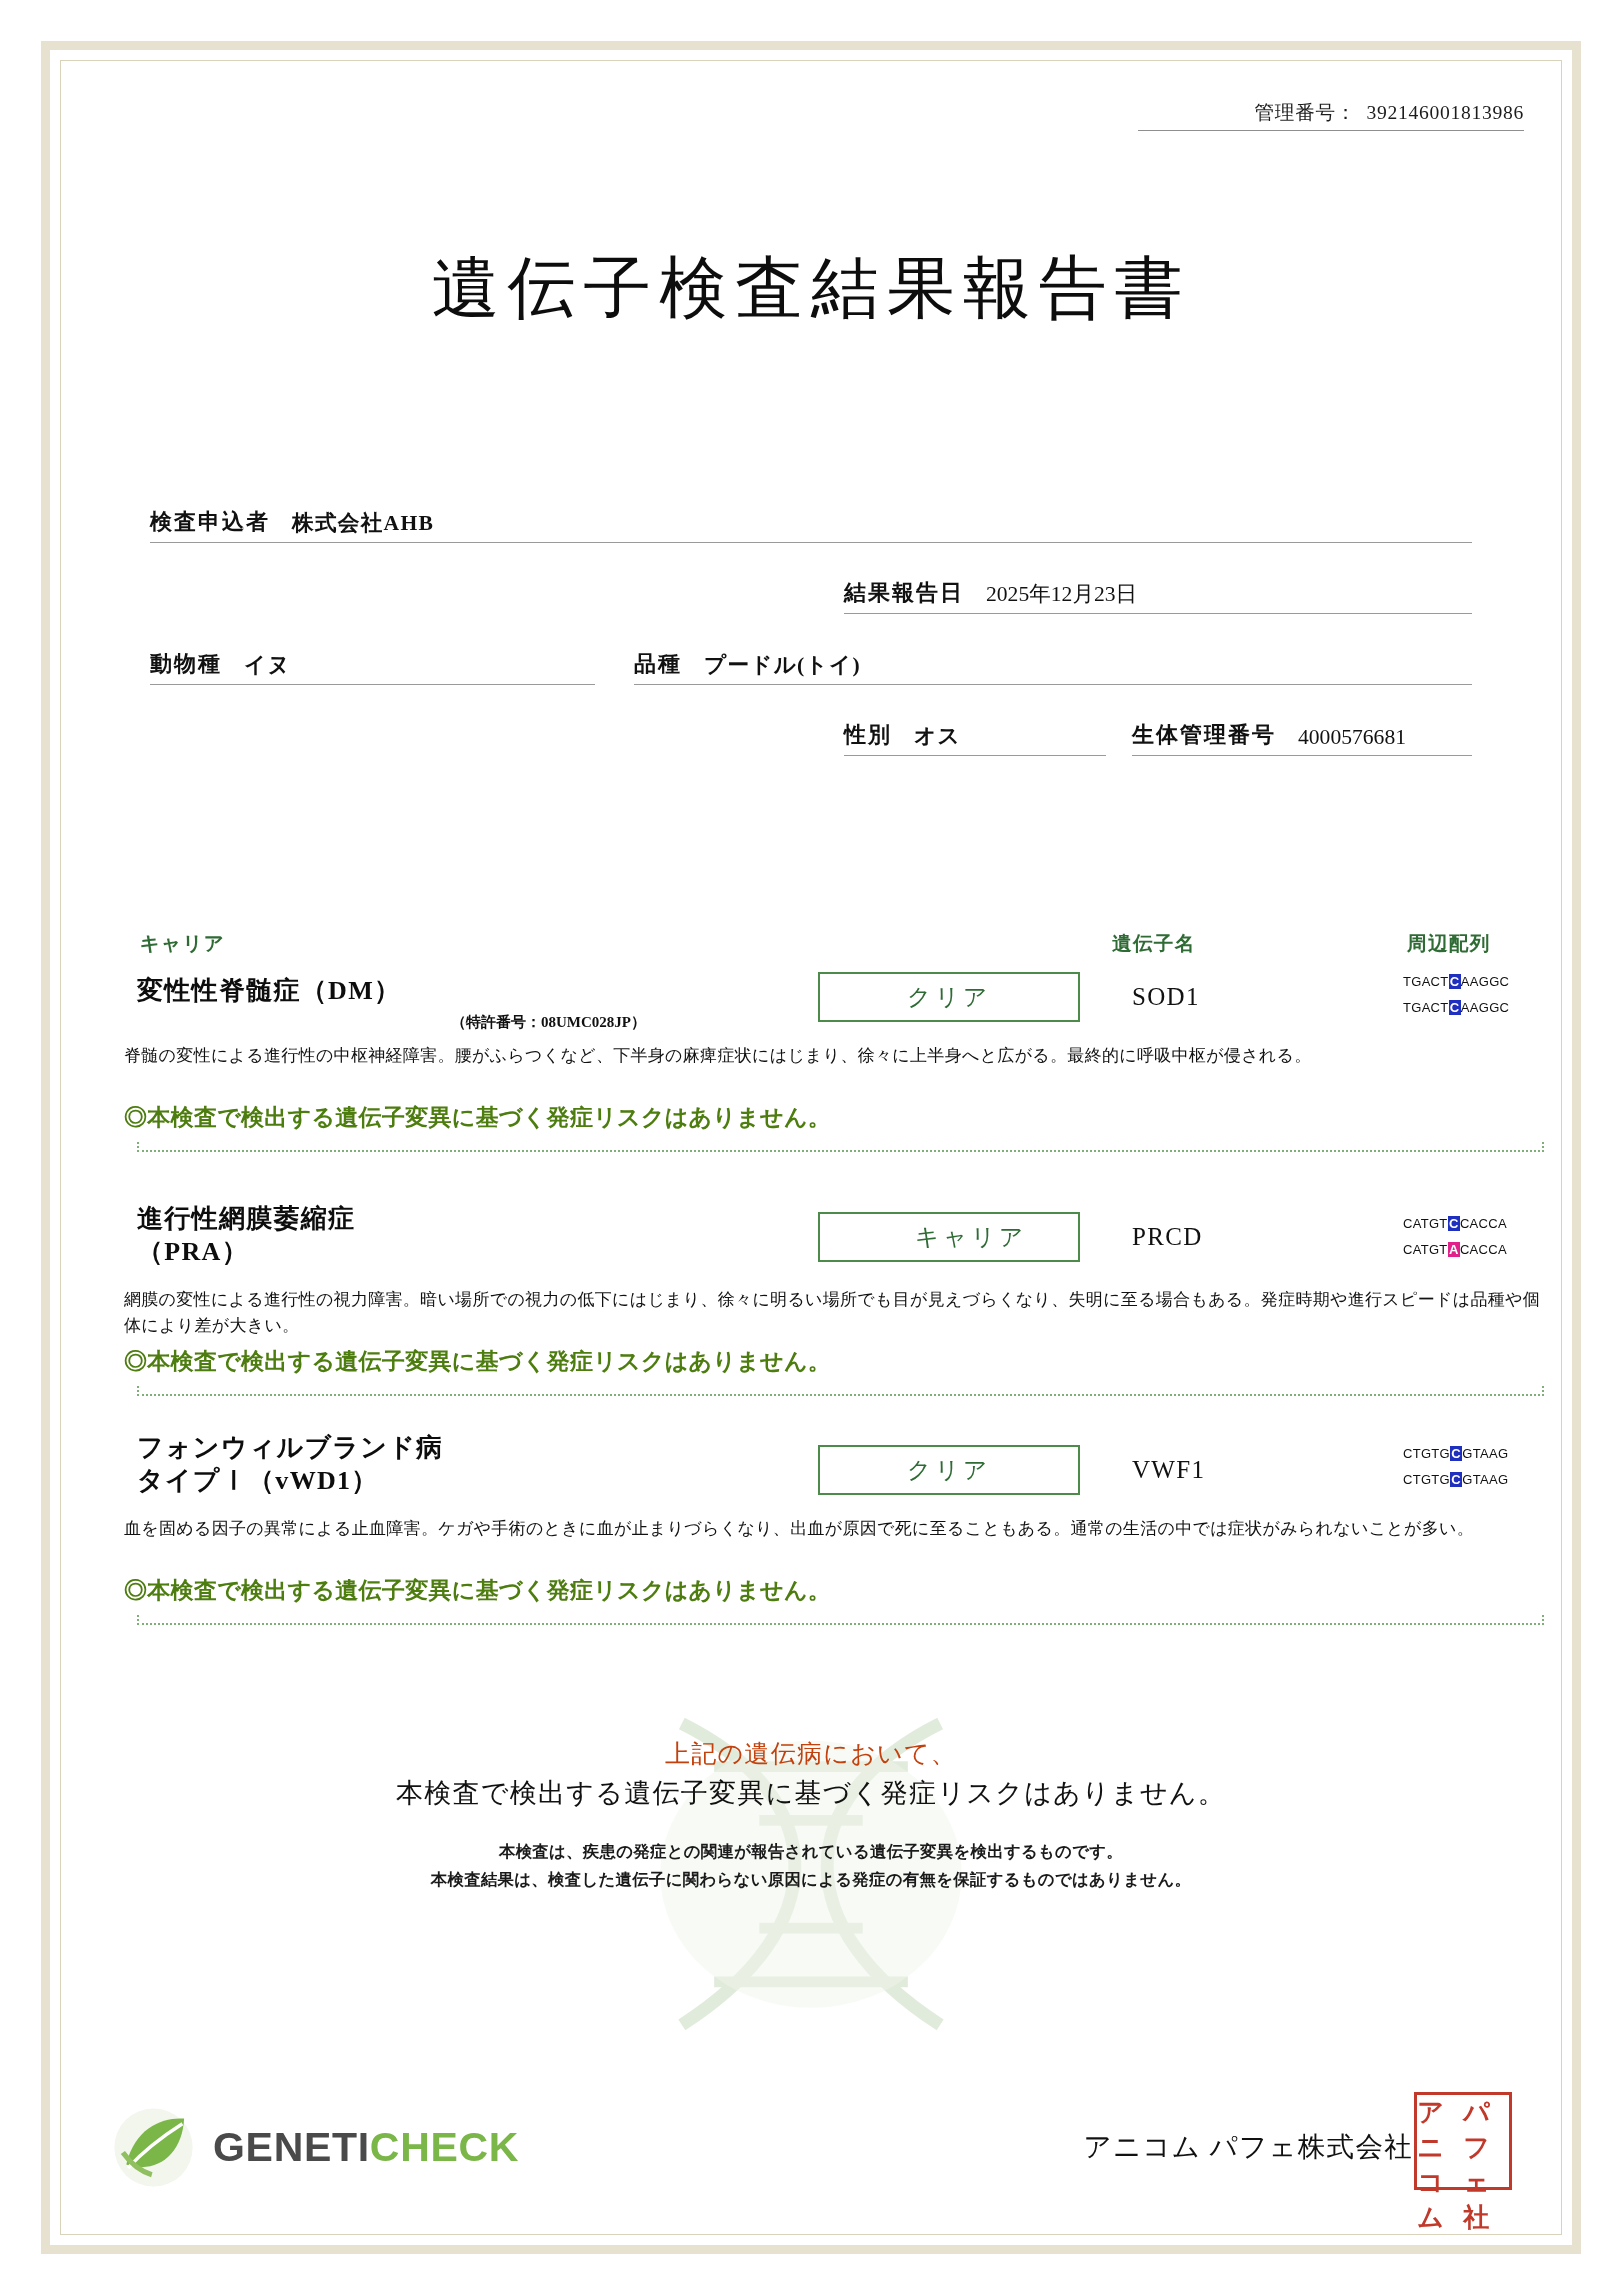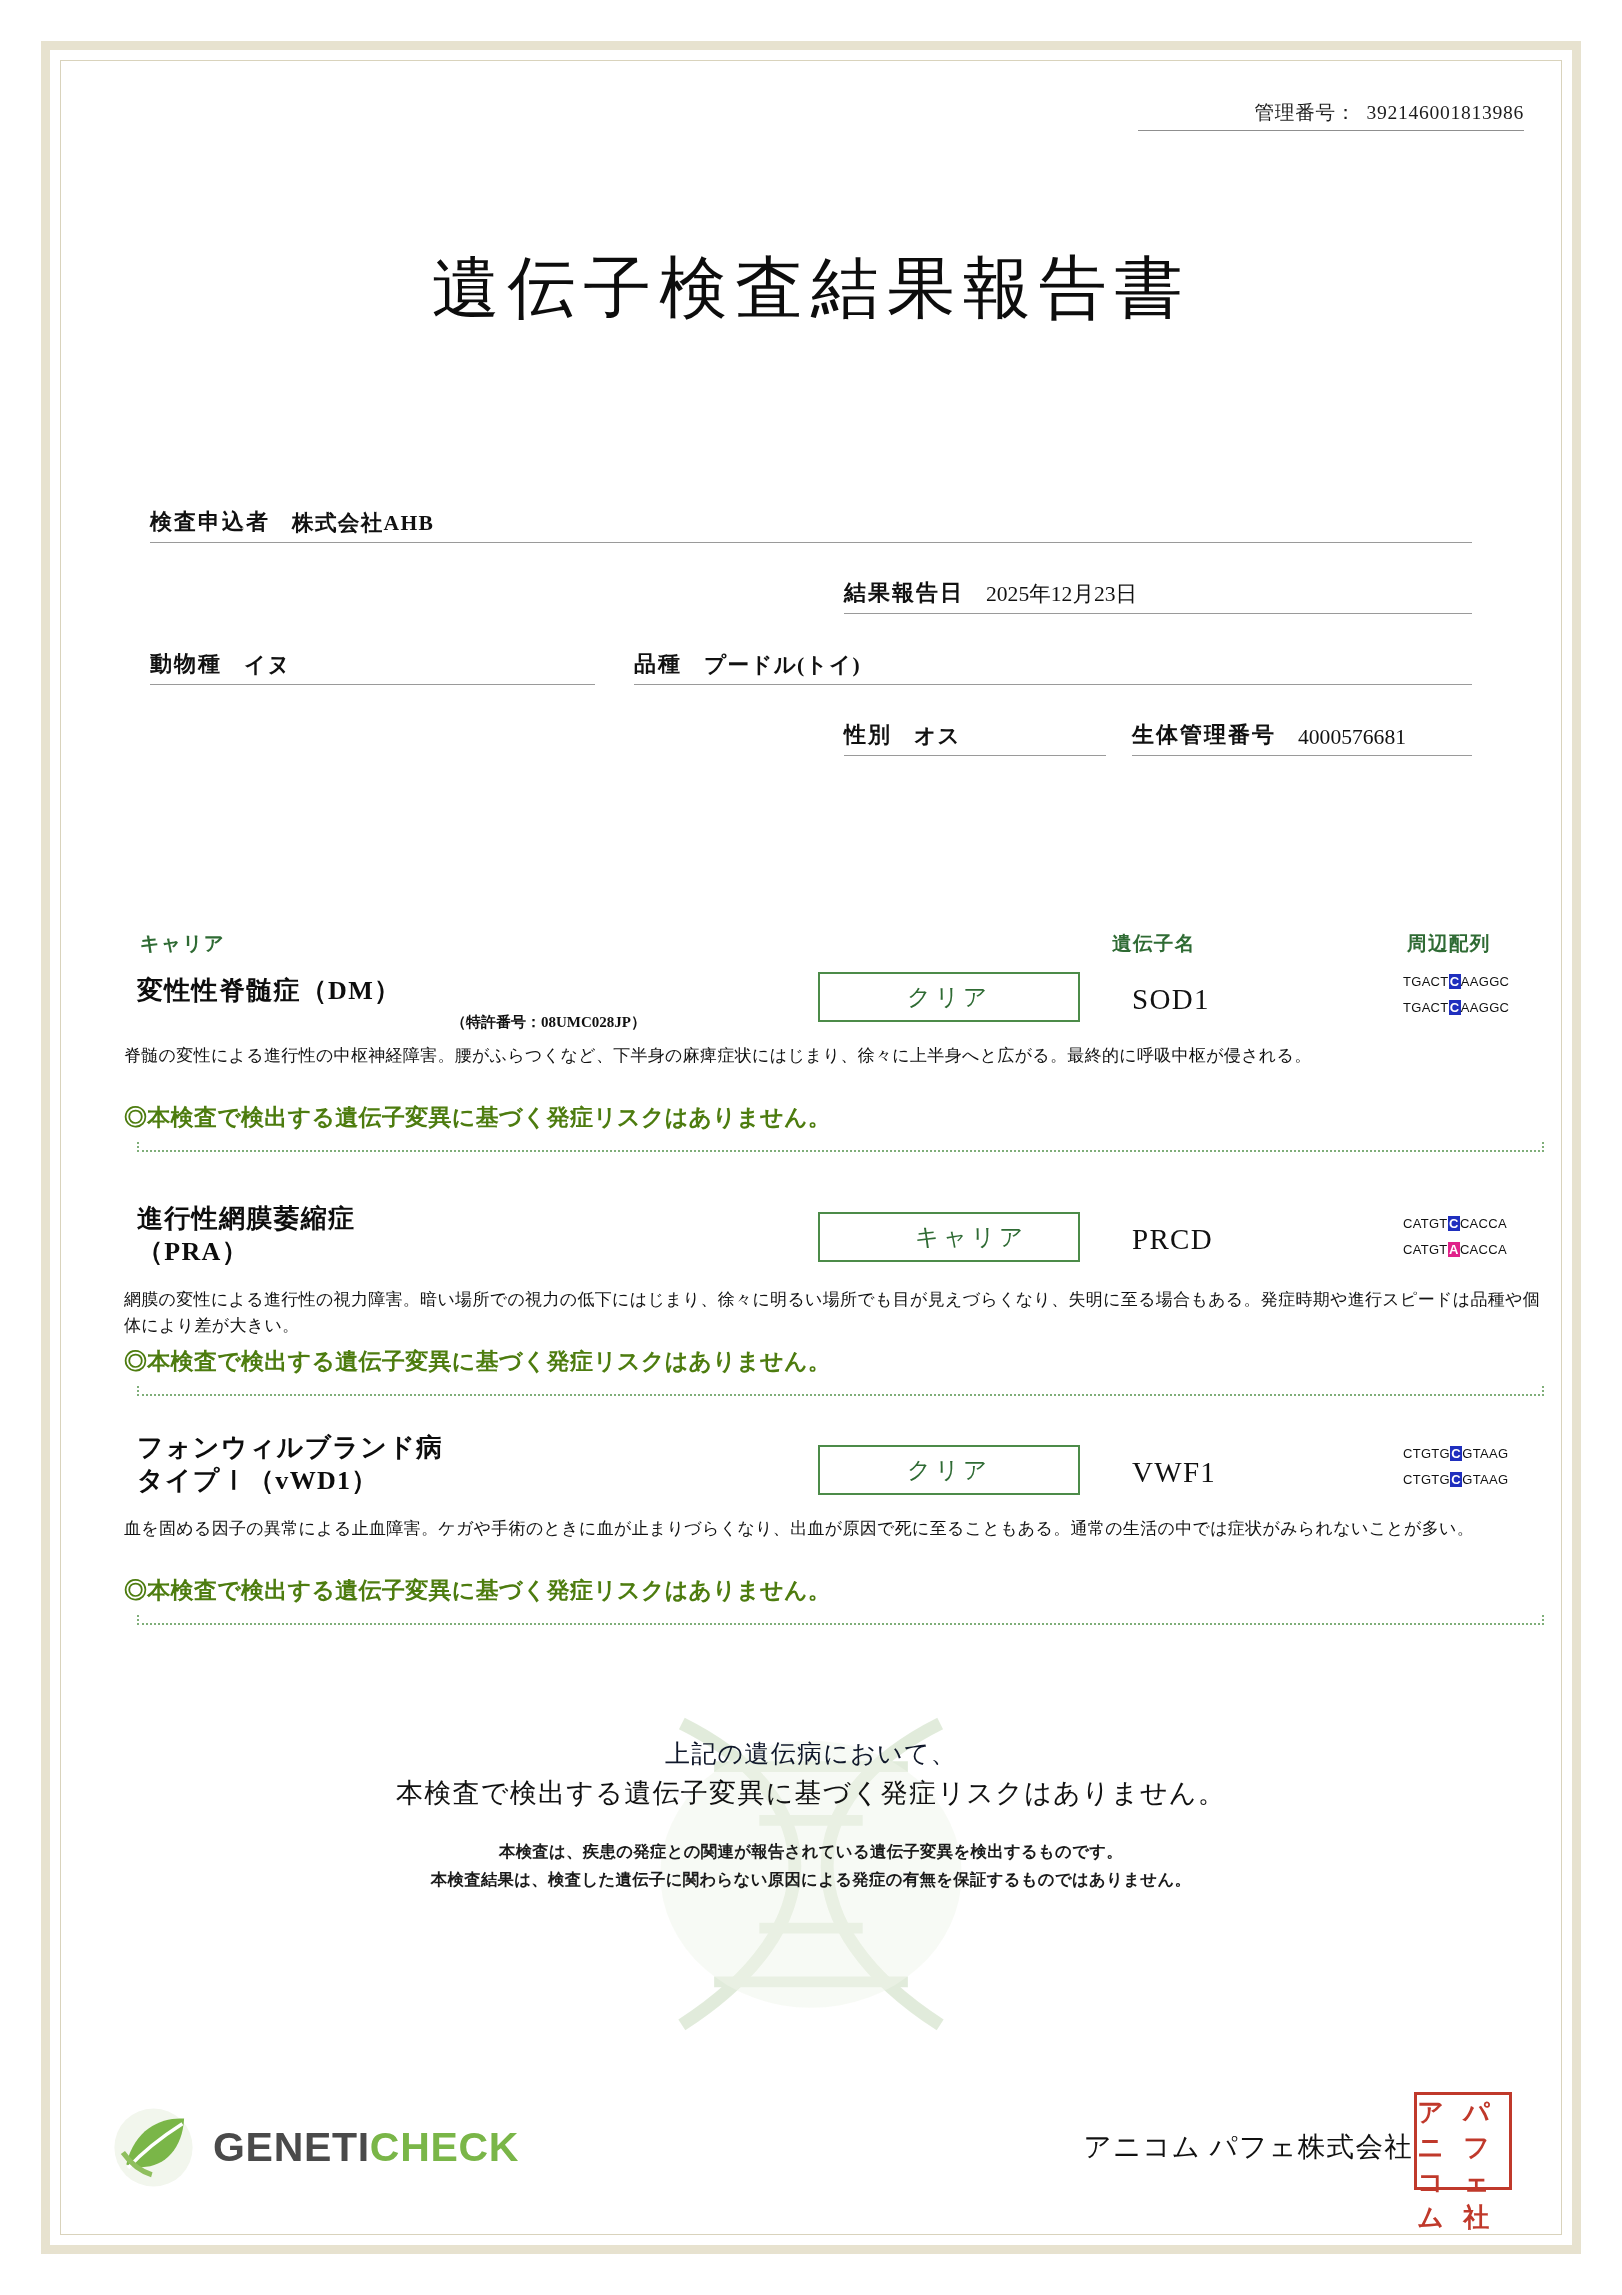--- a/index.html
+++ b/index.html
@@ -174,21 +174,21 @@
     display: flex;
     align-items: center;
     justify-content: center;
     font-size: 23.6px;
     letter-spacing: 3.9px;
     color: #2f6b34;
     background: #ffffff;
   }
   .gene {
     position: absolute;
-    font-size: 29px;
+    font-size: 25px;
     letter-spacing: 1.3px;
     color: #111;
   }
   .seq {
     position: absolute;
     font-family: "Liberation Sans", sans-serif;
     font-size: 13px;
     letter-spacing: 0.3px;
     color: #111;
     line-height: 2.0;
@@ -243,21 +243,21 @@
   
   .statement {
     position: absolute;
     left: 0; right: 0;
     top: 1656px;
     text-align: center;
   }
   .statement .l1 {
     font-size: 25px;
     letter-spacing: 1.3px;
-    color: #0f172a;
+    color: #c2410c;
     line-height: 1.5;
   }
   .statement .l2 {
     font-size: 27px;
     letter-spacing: 1.3px;
     color: #111;
     line-height: 1.5;
   }
   .statement .note {
     margin-top: 25px;

